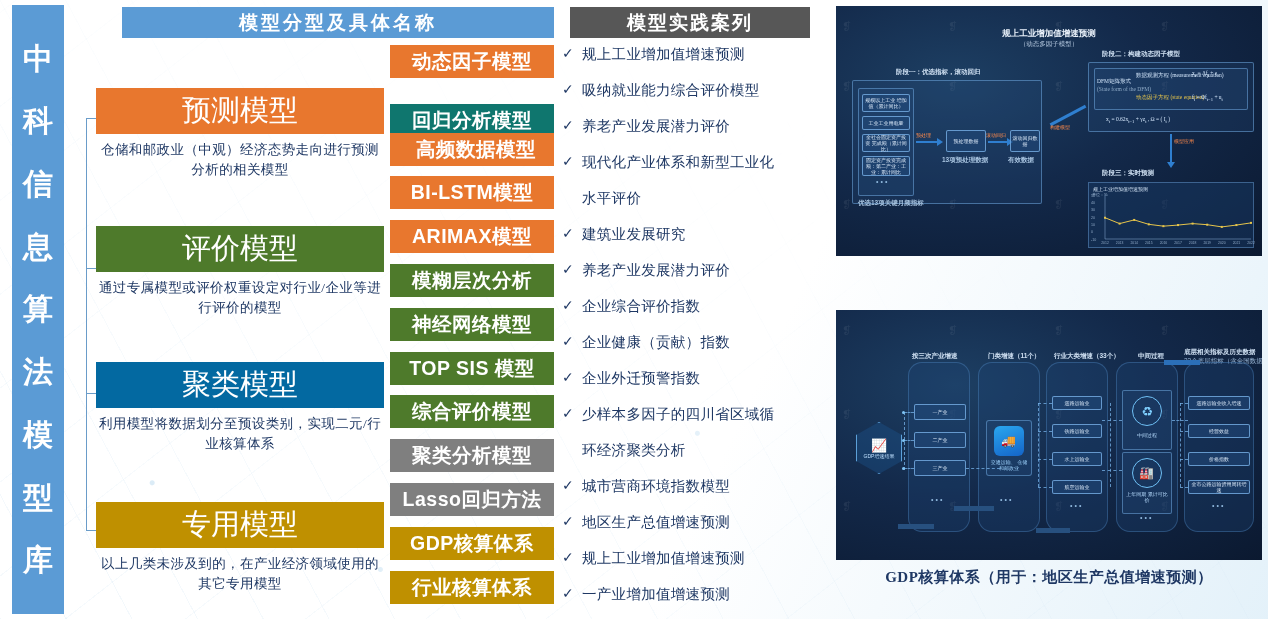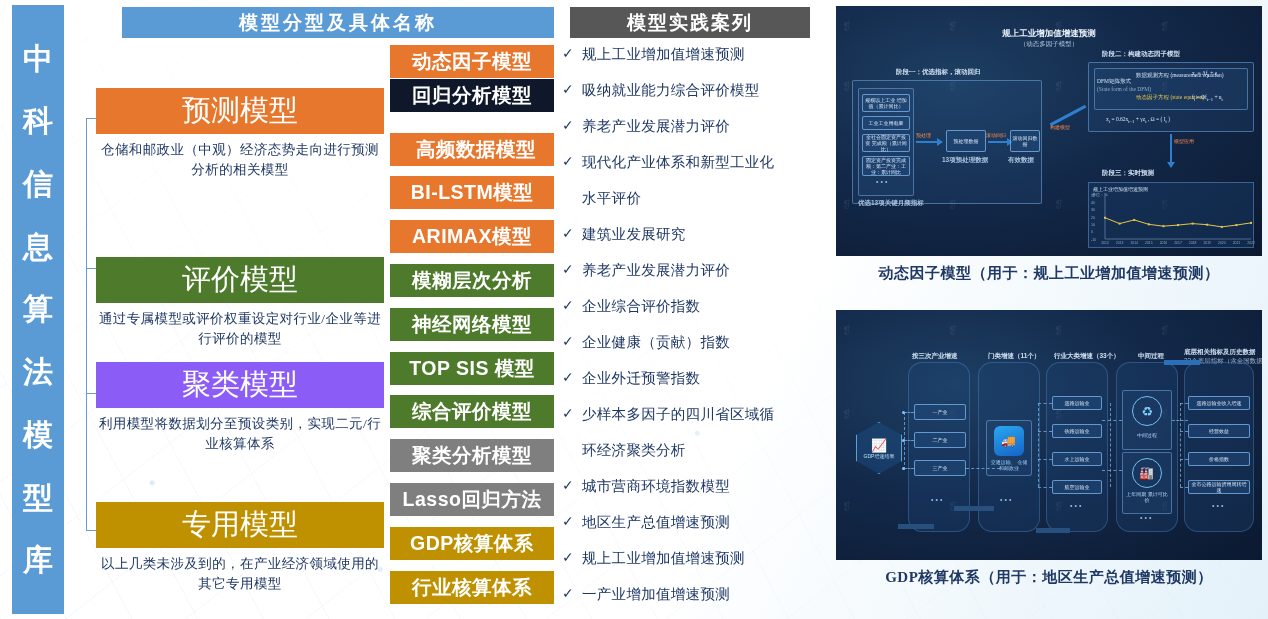--- a/index.html
+++ b/index.html
@@ -57,26 +57,26 @@
     height:46px; color:#fff; font-size:29px; font-weight:400;
     display:flex; align-items:center; justify-content:center;
     font-family:"Liberation Sans","DejaVu Sans",sans-serif;
   }
   .cat-desc{
     margin-top:6px; color:#1F3864; font-size:13.5px; line-height:1.5;
     text-align:center; font-family:"Liberation Serif","DejaVu Serif",serif;
     letter-spacing:.4px;
   }
   #cat-0{ top:88px; }
-  #cat-1{ top:257px; }
+  #cat-1{ top:226px; }
   #cat-2{ top:362px; }
   #cat-3{ top:502px; }
   .c-orange{ background:#E8772E; }
   .c-green { background:#4E7A2B; }
-  .c-gray  { background:#8b5cf6; }
+  .c-gray  { background:#0369a1; }
   .c-gold  { background:#BF9000; }
 
   
   .tree{ position:absolute; left:86px; top:118px; width:12px; height:412px;
          border-left:1.5px solid #6A9CC9; }
   .tick{ position:absolute; left:86px; width:14px; height:0;
          border-top:1.5px solid #6A9CC9; }
 
   
   .model-btn{
@@ -198,21 +198,21 @@
     <div class="cat-title c-gray">聚类模型</div>
     <div class="cat-desc">利用模型将数据划分至预设类别，实现二元/行业核算体系</div>
   </div>
   <div class="cat" id="cat-3">
     <div class="cat-title c-gold">专用模型</div>
     <div class="cat-desc">以上几类未涉及到的，在产业经济领域使用的其它专用模型</div>
   </div>
 
   <div id="model-buttons">
       <div class="model-btn" style="top: 45px; background: rgb(232, 119, 46);">动态因子模型</div>
-      <div class="model-btn" style="top: 79px; background: #0f172a;">回归分析模型</div>
+      <div class="model-btn" style="top: 104px; background: #0f766e;">回归分析模型</div>
       <div class="model-btn" style="top: 132.6px; background: rgb(232, 119, 46); padding-left: 8px;">高频数据模型</div>
       <div class="model-btn" style="top: 176.4px; background: rgb(232, 119, 46);">BI-LSTM模型</div>
       <div class="model-btn" style="top: 220.2px; background: rgb(232, 119, 46);">ARIMAX模型</div>
       <div class="model-btn" style="top: 264px; background: rgb(78, 122, 43);">模糊层次分析</div>
       <div class="model-btn" style="top: 307.8px; background: rgb(78, 122, 43);">神经网络模型</div>
       <div class="model-btn" style="top: 351.6px; background: rgb(78, 122, 43);">TOP SIS 模型</div>
       <div class="model-btn" style="top: 395.4px; background: rgb(78, 122, 43);">综合评价模型</div>
       <div class="model-btn" style="top: 439.2px; background: rgb(127, 127, 127);">聚类分析模型</div>
       <div class="model-btn" style="top: 483px; background: rgb(127, 127, 127);">Lasso回归方法</div>
       <div class="model-btn" style="top: 526.8px; background: rgb(191, 144, 0);">GDP核算体系</div>
@@ -369,21 +369,20 @@
             <rect x="73.4" y="42.166666666666664" width="2" height="2" fill="#e7c54b"></rect>
             <rect x="88" y="41.06666666666666" width="2" height="2" fill="#e7c54b"></rect>
             <rect x="102.6" y="39.6" width="2" height="2" fill="#e7c54b"></rect>
             <rect x="117.19999999999999" y="40.7" width="2" height="2" fill="#e7c54b"></rect>
             <rect x="131.8" y="42.9" width="2" height="2" fill="#e7c54b"></rect>
             <rect x="146.4" y="41.06666666666666" width="2" height="2" fill="#e7c54b"></rect>
             <rect x="161" y="38.86666666666667" width="2" height="2" fill="#e7c54b"></rect>
           </svg>
         </div>
     </div>
-    <div class="fig-caption">动态因子模型（用于：规上工业增加值增速预测）</div>
   </div>
 
   <div class="figure" id="fig-1">
     <div class="fig-img">
       <div class="wm" style="left:6px;  top:14px;">❡</div>
       <div class="wm" style="left:112px;top:14px;">❡</div>
       <div class="wm" style="left:218px;top:14px;">❡</div>
       <div class="wm" style="left:324px;top:14px;">❡</div>
       <div class="wm" style="left:6px;  top:98px;">❡</div>
       <div class="wm" style="left:112px;top:98px;">❡</div>

